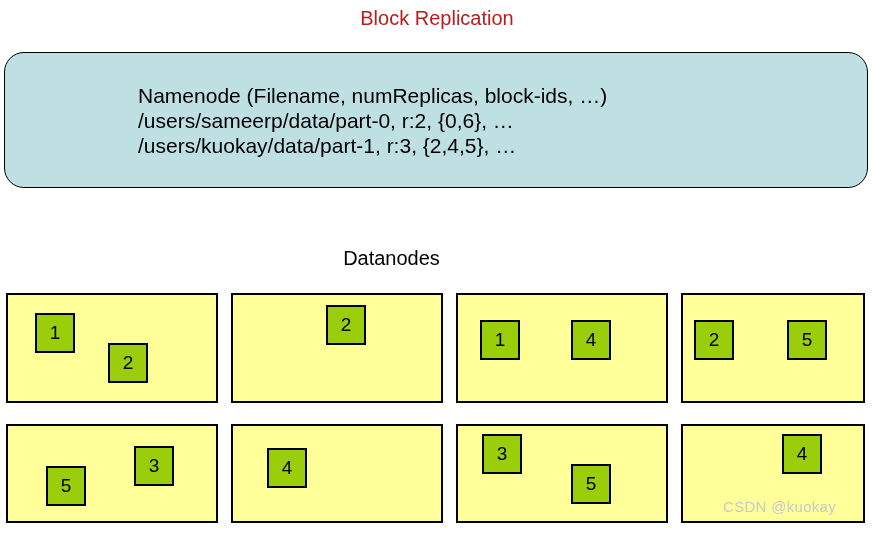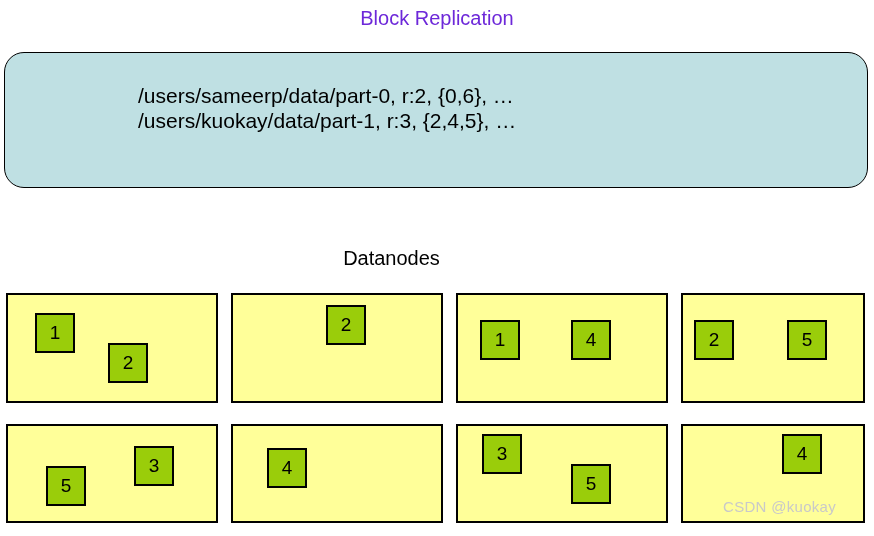--- a/index.html
+++ b/index.html
@@ -19,21 +19,21 @@
   
   .page-title {
     position: absolute;
     left: 0;
     top: 5px;
     width: 874px;
     text-align: center;
     font-size: 20px;
     line-height: 26px;
     font-weight: 400;
-    color: #6d28d9;
+    color: #b91c1c;
     white-space: nowrap;
   }
 
   .section-title {
     position: absolute;
     left: 0;
     top: 245px;
     width: 783px;
     text-align: center;
     font-size: 20px;
@@ -121,20 +121,21 @@
     letter-spacing: 0.3px;
   }
 </style>
 </head>
 <body>
 
 <div class="page-title">Block Replication</div>
 
 <div class="namenode-box">
   <div class="namenode-lines">
+    <span class="nn-line">Namenode (Filename, numReplicas, block-ids, …)</span>
     <span class="nn-line">/users/sameerp/data/part-0, r:2, {0,6}, …</span>
     <span class="nn-line">/users/kuokay/data/part-1, r:3, {2,4,5}, …</span>
   </div>
 </div>
 
 <div class="section-title">Datanodes</div>
 
 <div class="datanodes-layer" id="datanodes-layer">
     <div class="datanode row-top dn-col-0">
       <div class="block" style="left: 27px; top: 18px;">1</div>

